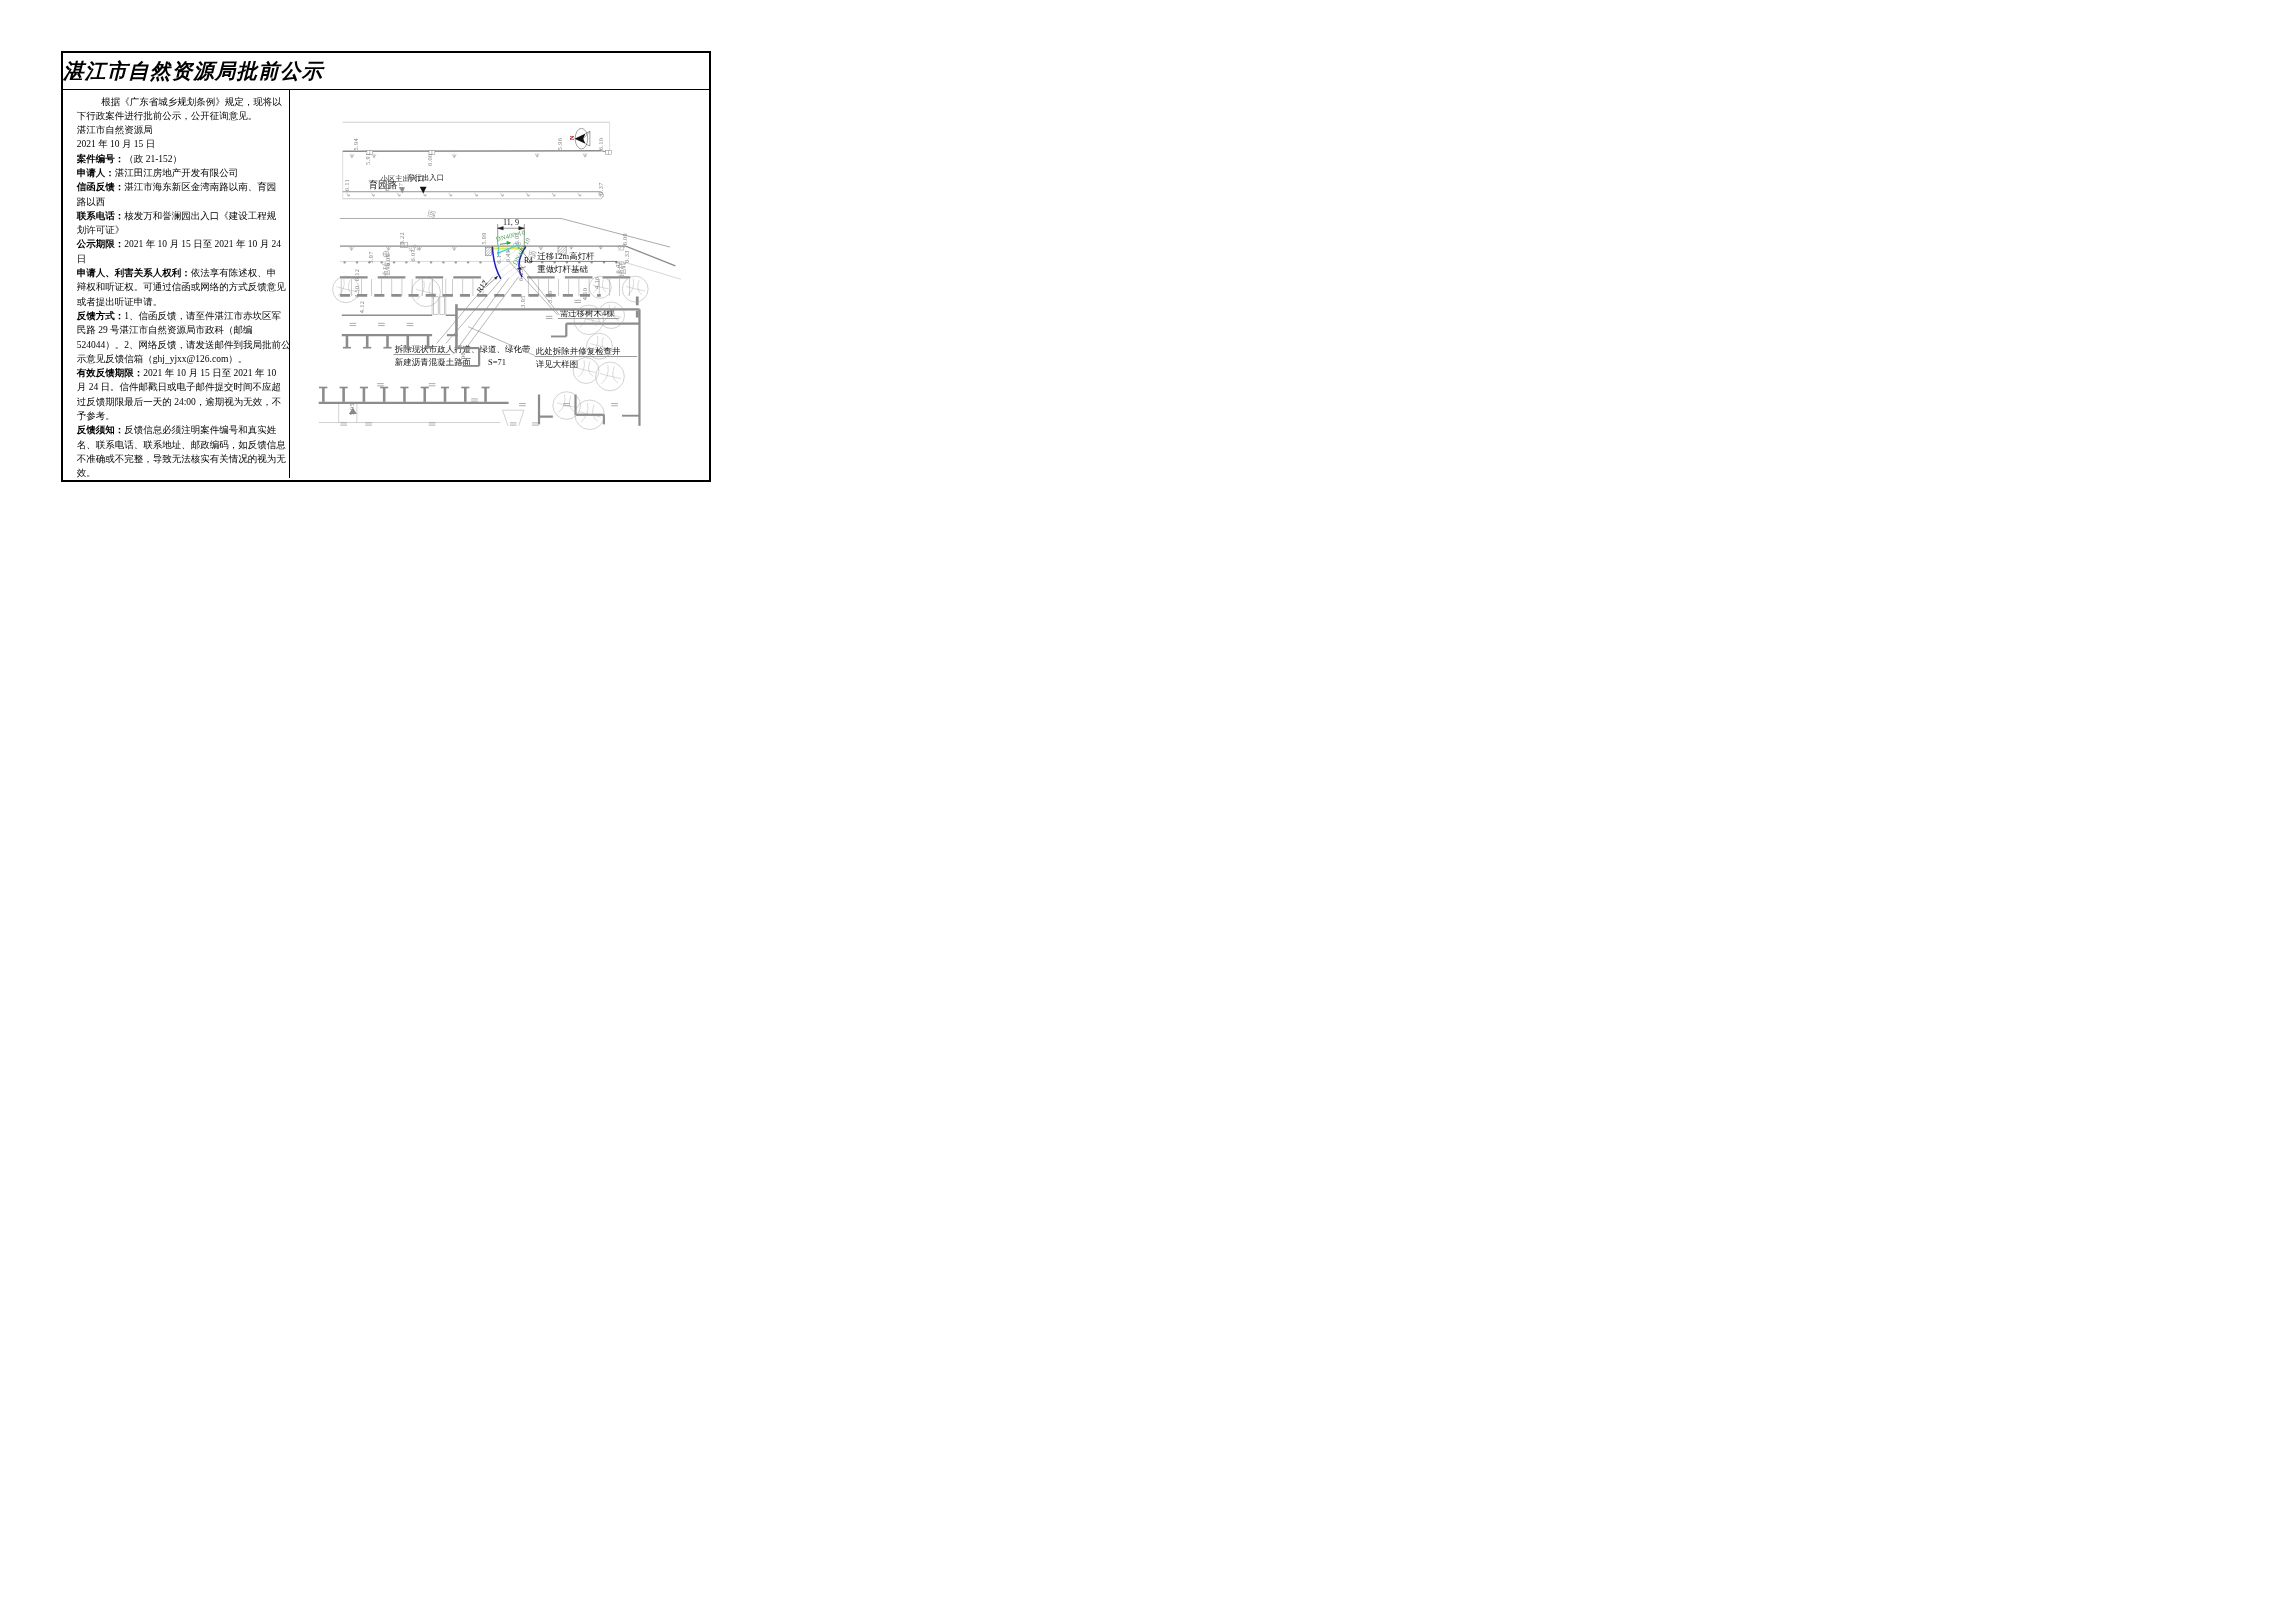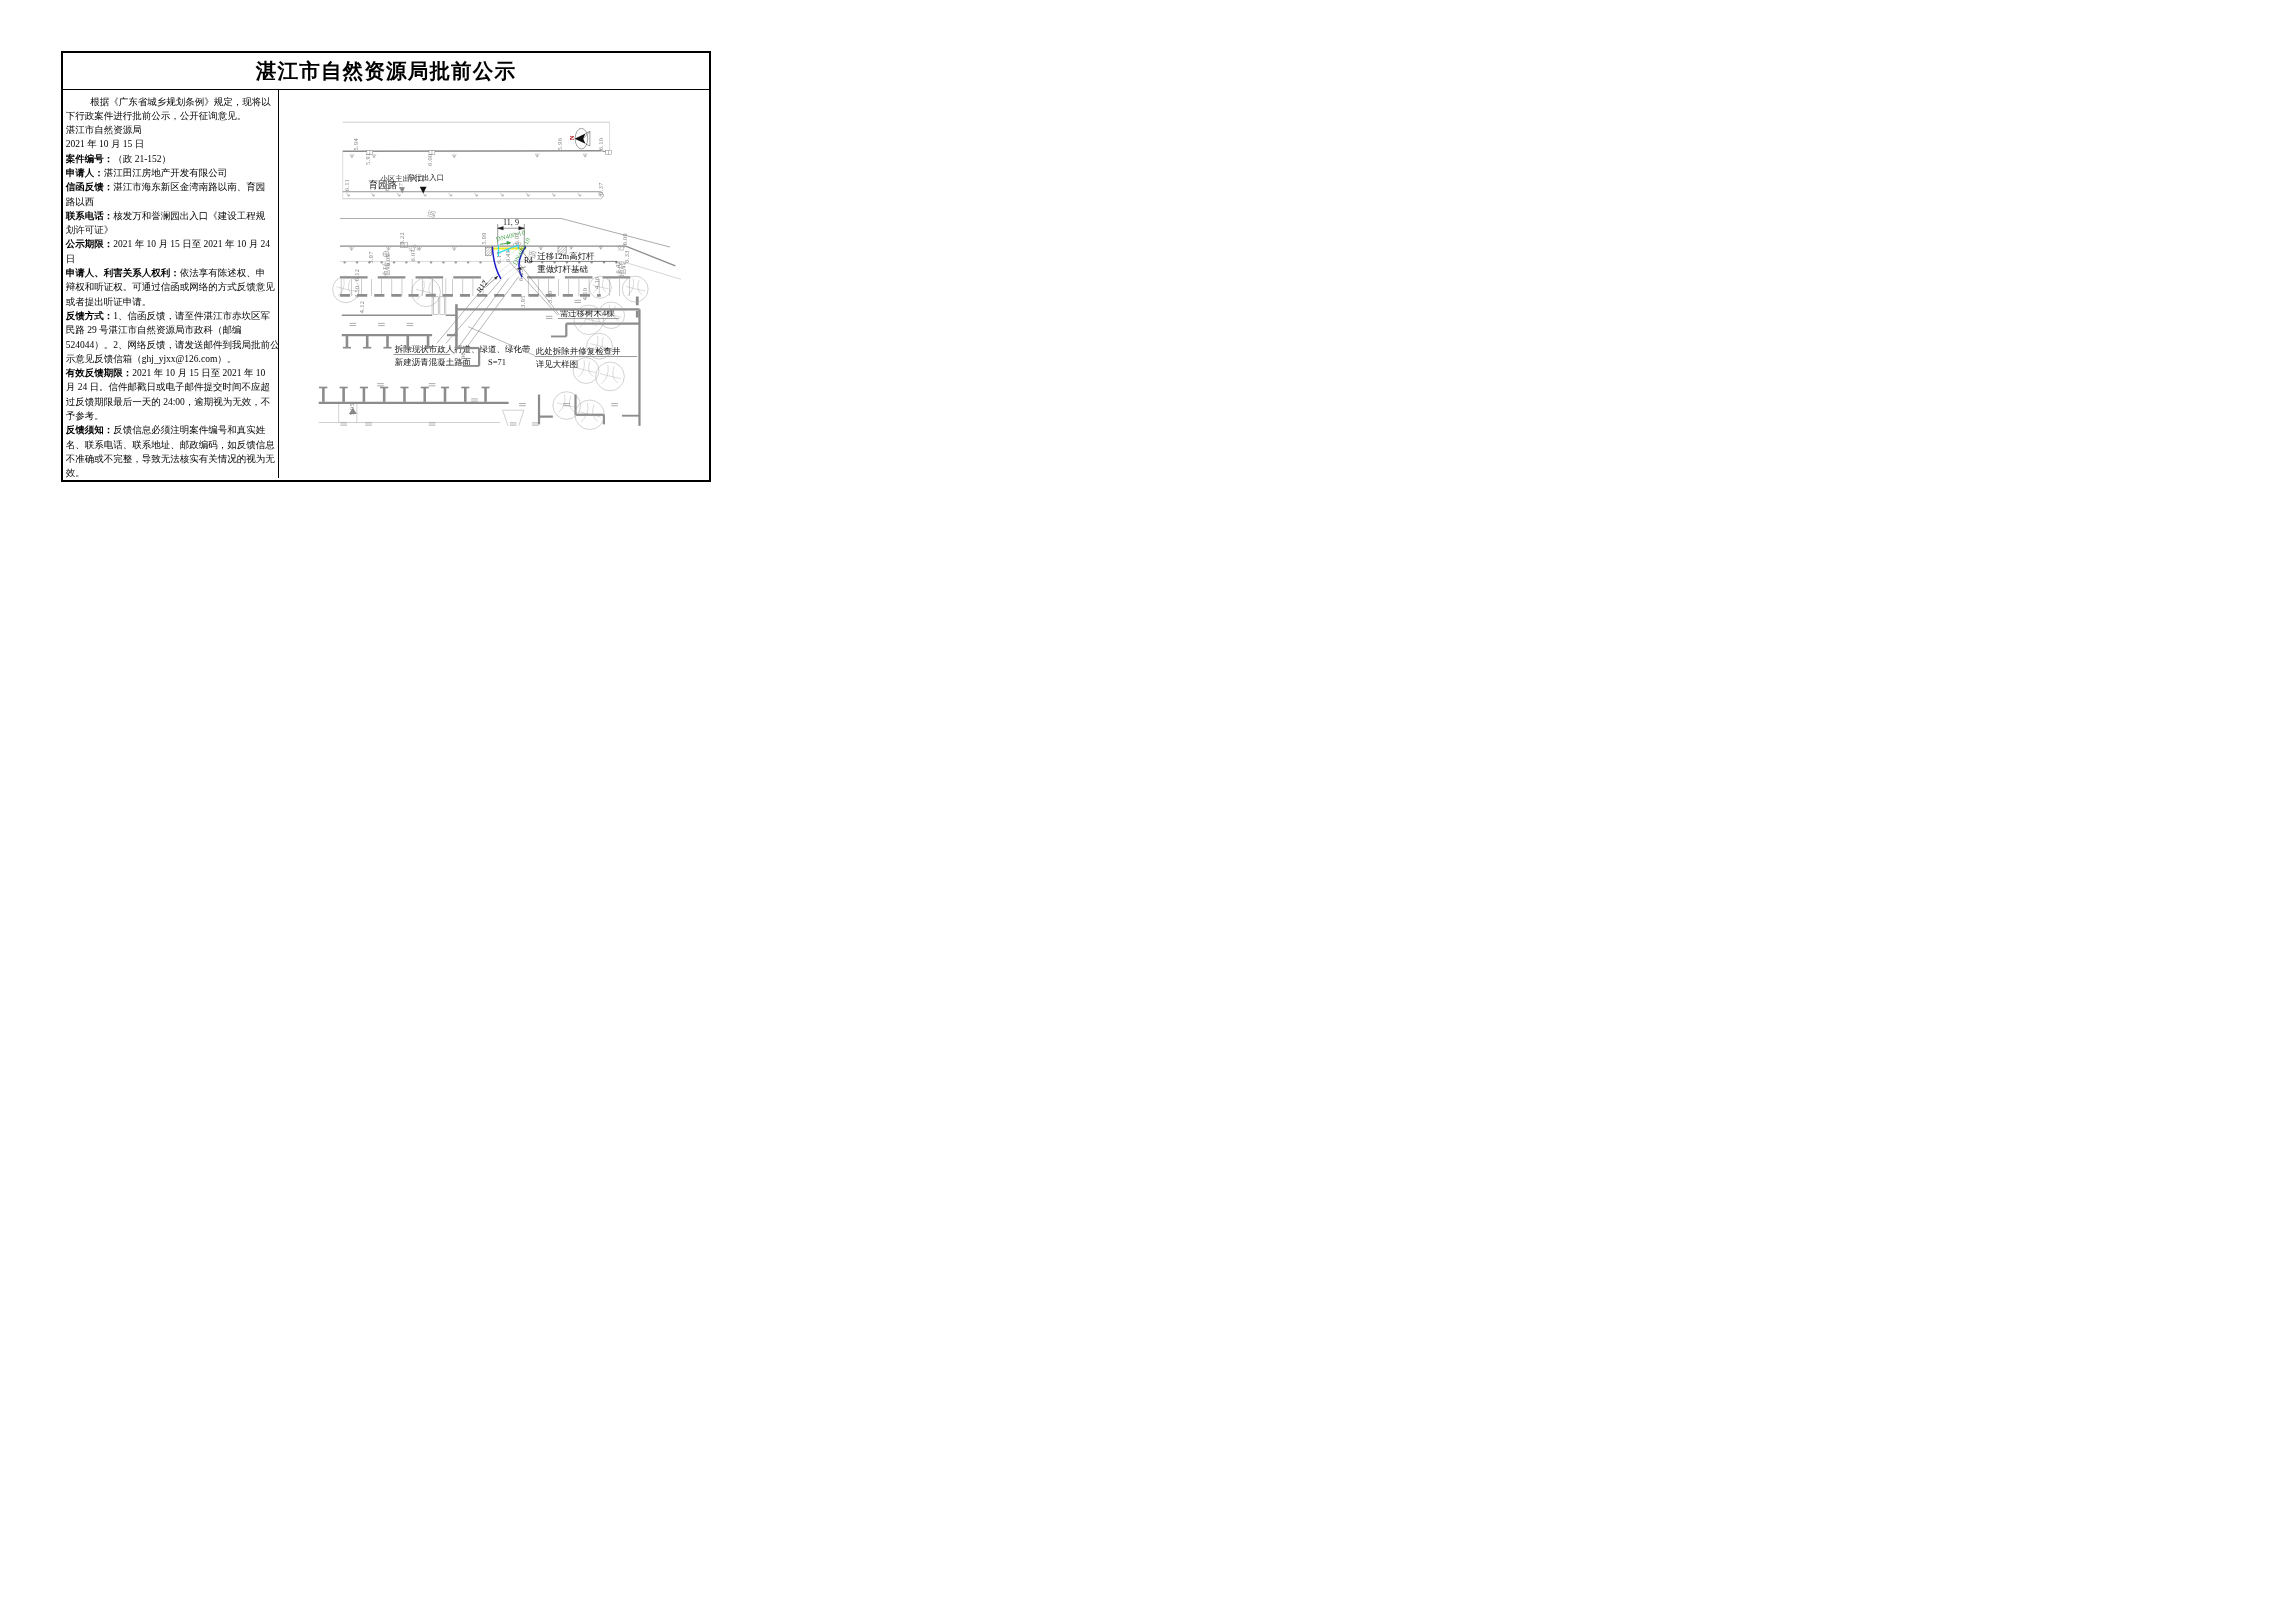--- a/index.html
+++ b/index.html
@@ -1,21 +1,21 @@
 <!DOCTYPE html>
 <html style="font-size:9px"><head>
 <meta charset="utf-8">
 <style>
   html,body{margin:0;padding:0;background:#ffffff;}
   body{width:765px;height:541px;position:relative;font-family:"Liberation Serif","DejaVu Serif",serif;color:#000;}
   .sheet{position:absolute;left:0;top:0;width:765px;height:541px;background:#fff;}
   .table-frame{position:absolute;left:61px;top:51px;width:646px;height:427px;border:2.2px solid #000;background:#fff;}
-  .title-row{position:absolute;left:0;top:0;width:100%;height:36px;border-bottom:1.7px solid #000;display:flex;align-items:center;justify-content:center;}
+  .title-row{position:absolute;left:0;top:0;width:100%;height:36px;border-bottom:1.7px solid #000;display:flex;align-items:center;justify-content:flex-start;font-style:italic;}
   .title-row h1{margin:0;font-size:20.6px;font-weight:bold;letter-spacing:1.1px;font-family:"Liberation Serif","DejaVu Serif",serif;}
-  .left-cell{position:absolute;left:0;top:37px;width:216px;height:388px;border-right:1.7px solid #000;padding:4.5px 3.3px 0 2.8px;box-sizing:border-box;overflow:hidden;}
+  .left-cell{position:absolute;left:11px;top:37px;width:216px;height:388px;border-right:1.7px solid #000;padding:4.5px 3.3px 0 2.8px;box-sizing:border-box;overflow:hidden;}
   .left-cell .ln{font-size:9.5px;line-height:14.3px;white-space:nowrap;}
   .left-cell .ln.right{text-align:left;padding-right:2.2px;}
   .left-cell .ln.indent{text-indent:24.5px;}
   .left-cell .ln b{font-weight:bold;}
   .right-cell{position:absolute;left:212px;top:37px;width:432px;height:388px;}
   svg{position:absolute;left:0;top:0;width:100%;height:100%;}
   svg text{font-family:"Liberation Serif","DejaVu Serif",serif;}
   .elev{font-size:34px;fill:#7d7d7d;letter-spacing:2px;}
   .ann{font-size:46px;fill:#141414;}
   .road-name{font-size:52px;fill:#141414;}

